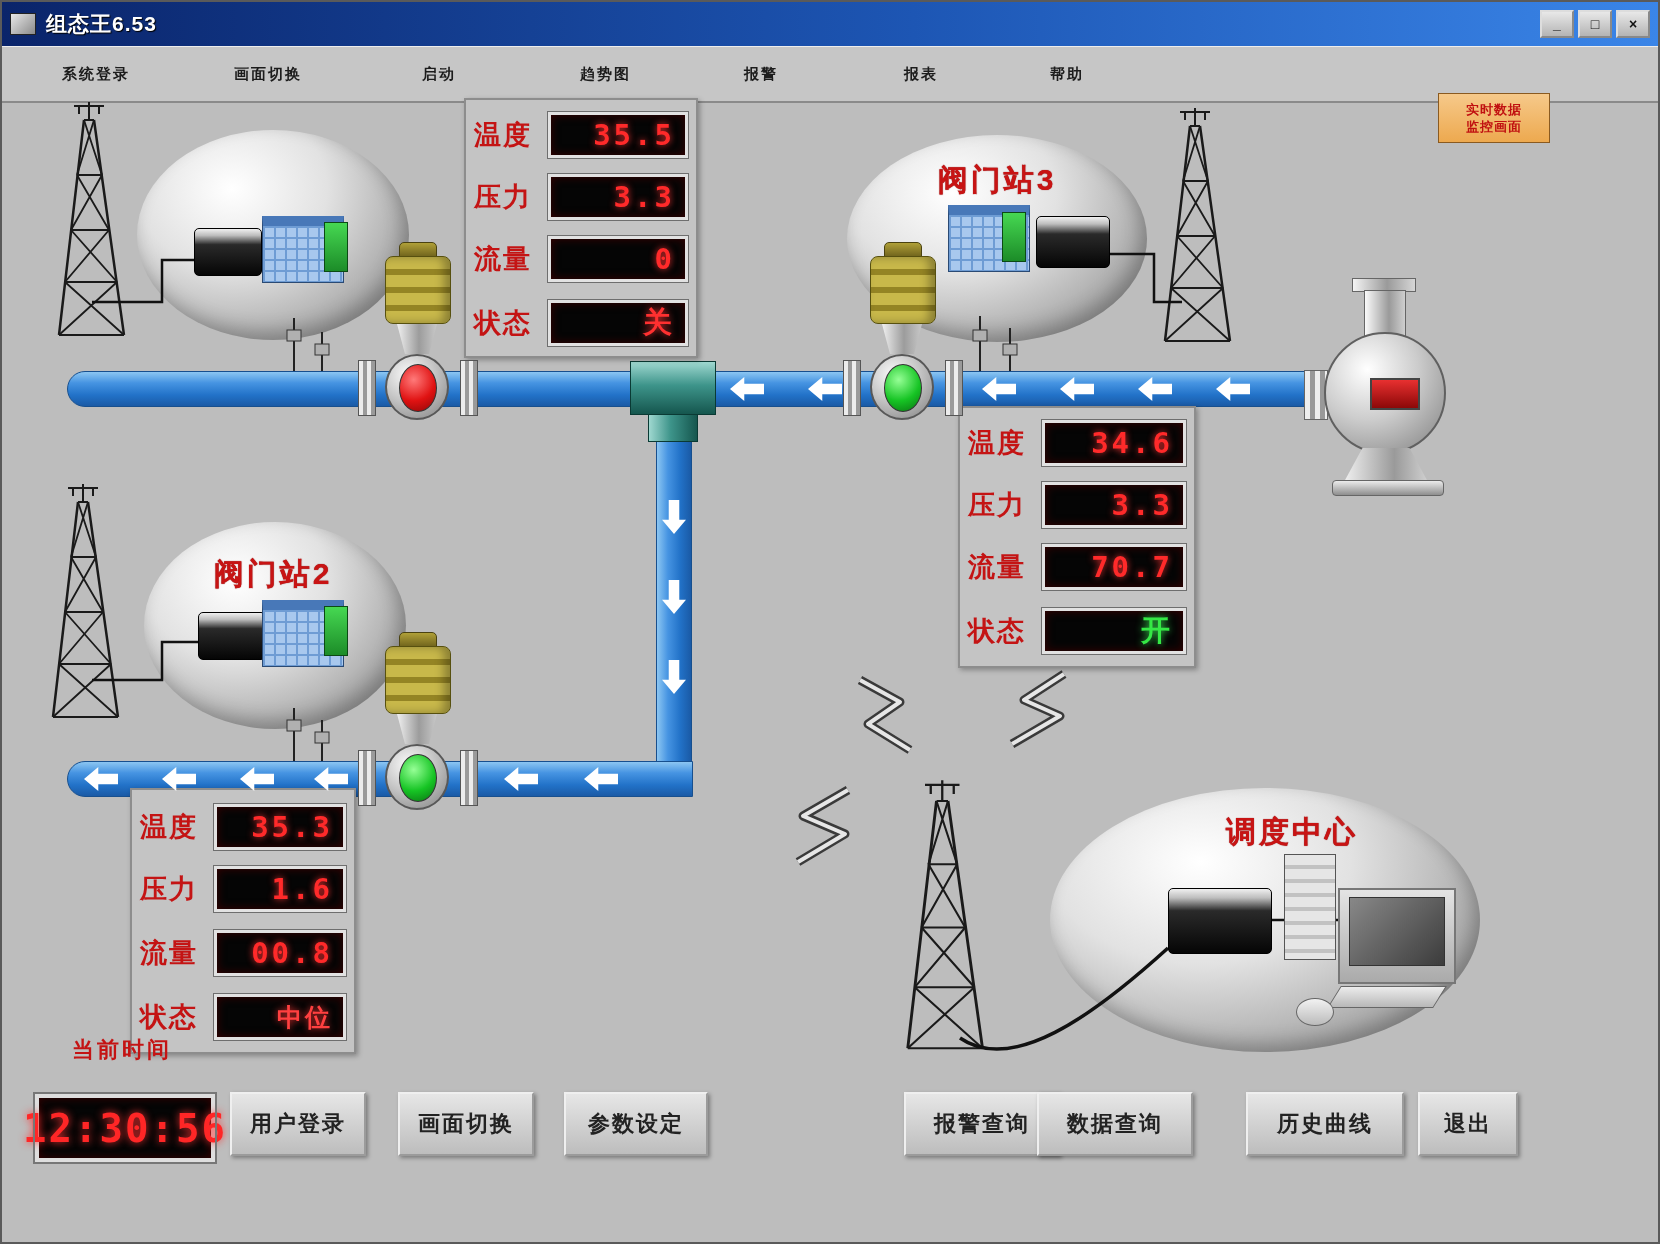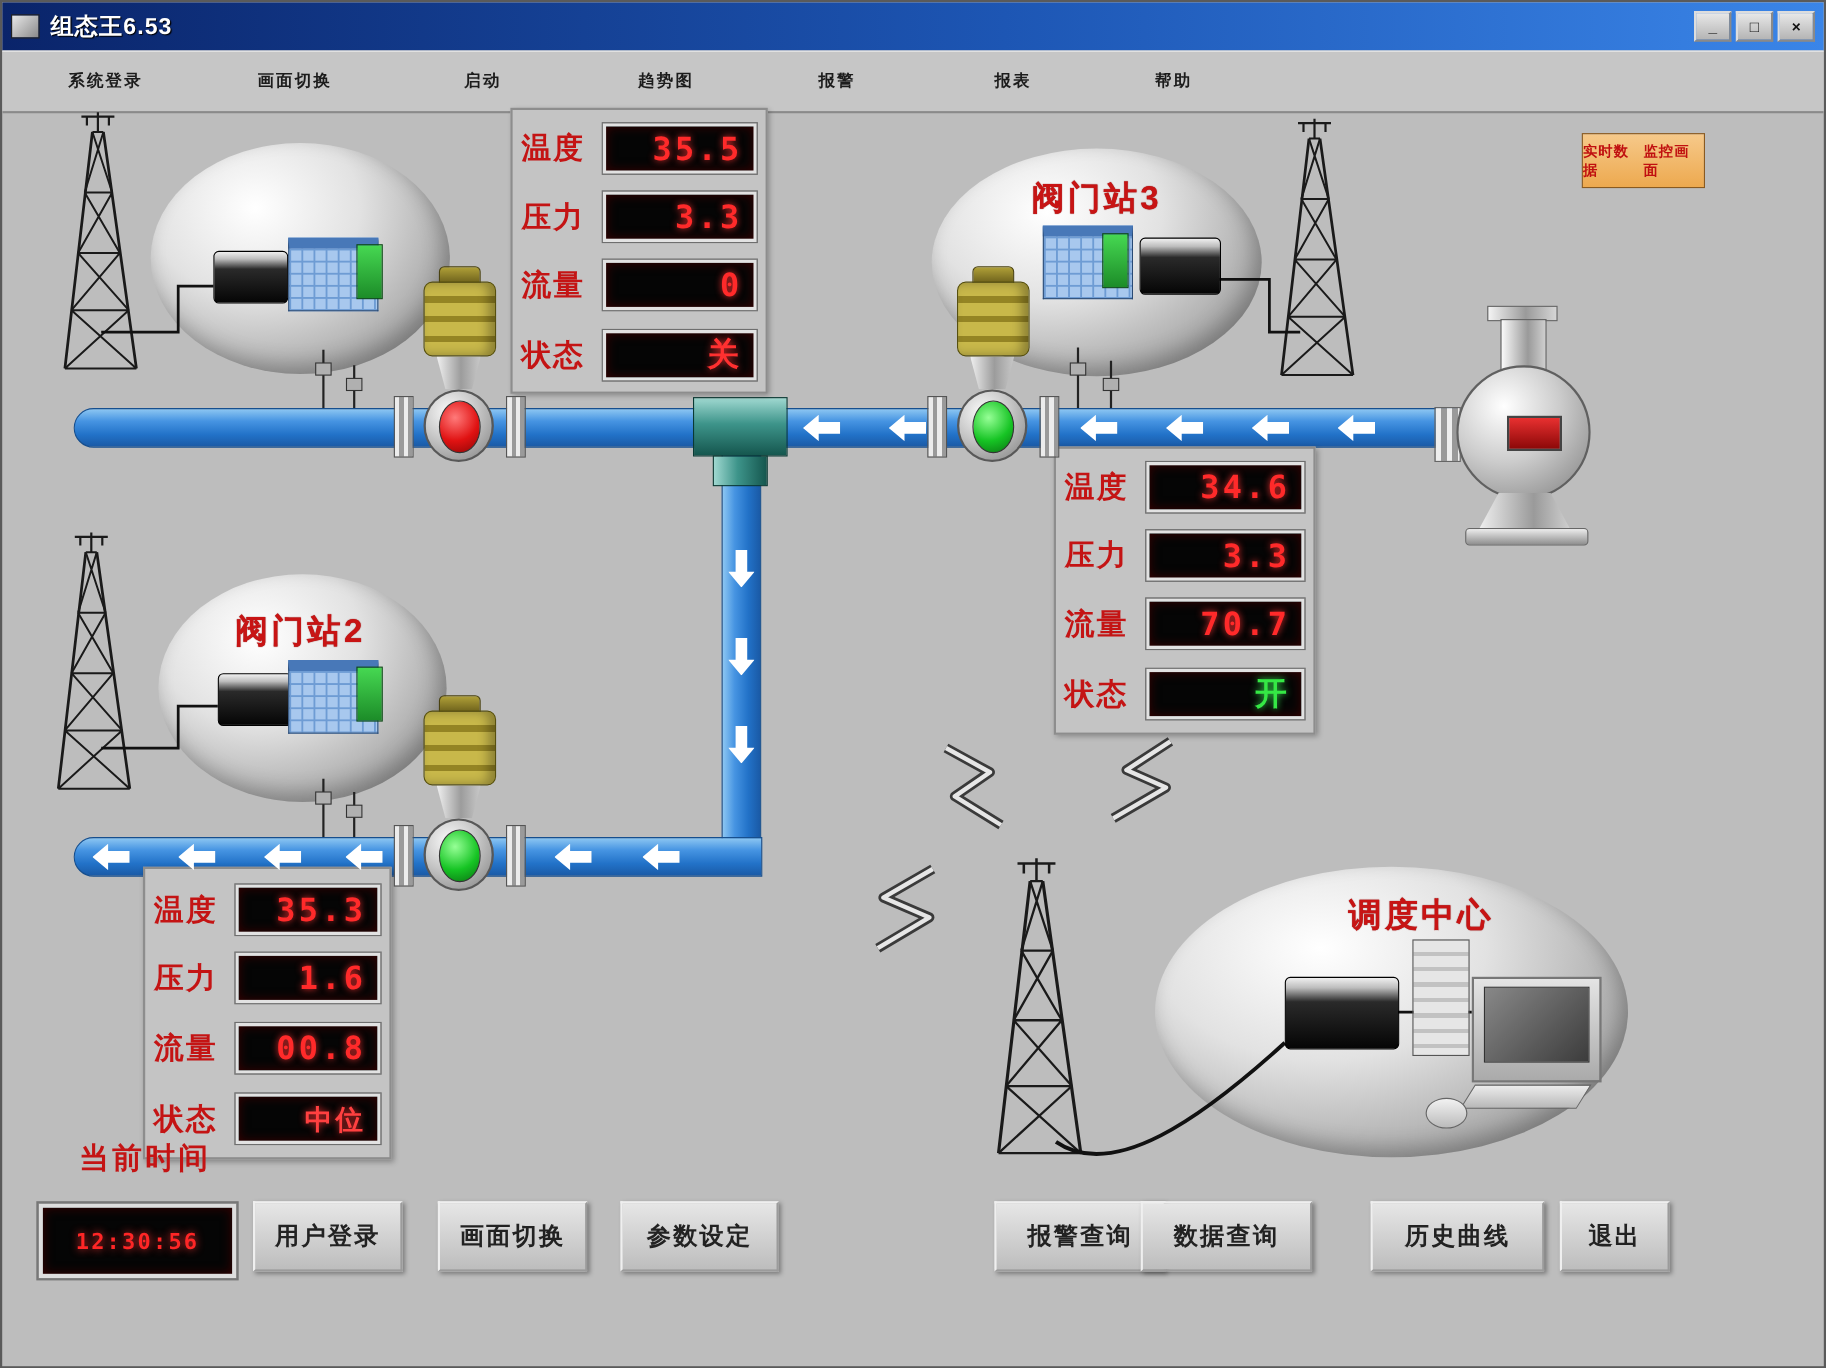--- a/index.html
+++ b/index.html
@@ -16,21 +16,21 @@
   .win-btn{width:30px;height:24px;background:linear-gradient(180deg,#e8e8e8,#b4b4b4);
            border:2px outset #ddd;font-size:14px;font-weight:bold;color:#111;
            display:flex;align-items:center;justify-content:center;cursor:pointer;}
   
   .menubar{position:absolute;left:0;top:44px;width:100%;height:54px;background:#c6c6c6;
            border-top:1px solid #ededed;border-bottom:2px solid #8a8a8a;}
   .menu-item{position:absolute;top:0;height:54px;line-height:54px;font-size:15px;font-weight:bold;
              color:#1c1c1c;cursor:pointer;letter-spacing:2px;}
   .info-box{position:absolute;left:1436px;top:46px;width:110px;height:48px;
             background:linear-gradient(180deg,#f6c98a,#eda94f);border:1px solid #8a5a20;
-            display:flex;flex-direction:row;align-items:center;justify-content:center;margin-top:28px;}
+            display:flex;flex-direction:column;align-items:center;justify-content:center;}
   .info-box span{font-size:13px;font-weight:bold;color:#c01010;line-height:17px;letter-spacing:1px;}
   
   .bubble{position:absolute;border-radius:50%;z-index:1;
           background:radial-gradient(ellipse at 35% 28%,#ffffff 0%,#e2e2e2 38%,#b2b2b2 68%,#868686 100%);
           box-shadow:inset -6px -8px 18px rgba(0,0,0,.25);}
   .station-label{position:absolute;z-index:4;width:220px;text-align:center;font-size:30px;
                  font-weight:bold;color:#c81414;letter-spacing:3px;text-shadow:0 0 1px #801010;}
   
   .modem{position:absolute;z-index:3;border-radius:5px;border:1px solid #000;
          background:linear-gradient(180deg,#f0f0f0 0%,#bdbdbd 14%,#2a2a2a 34%,#050505 100%);}
@@ -111,26 +111,26 @@
   .pump .pind{position:absolute;left:66px;top:100px;width:46px;height:28px;
           background:linear-gradient(180deg,#e83030,#8c0808);border:2px solid #444;}
   .pump .inlet{position:absolute;left:0;top:92px;width:22px;height:48px;border:1px solid #666;
           background:repeating-linear-gradient(90deg,#eee 0 5px,#999 5px 10px);}
   .pump .neck{position:absolute;left:40px;top:170px;width:84px;height:34px;
           background:linear-gradient(90deg,#f0f0f0,#9a9a9a 60%,#d0d0d0);
           clip-path:polygon(22% 0,78% 0,100% 100%,0 100%);}
   .pump .plate{position:absolute;left:28px;top:202px;width:110px;height:14px;border-radius:4px;
           background:linear-gradient(180deg,#ececec,#8e8e8e);border:1px solid #666;}
   
-  .clock-label{position:absolute;left:70px;top:1033px;z-index:6;font-size:27px;font-weight:bold;
+  .clock-label{position:absolute;left:70px;top:1033px;z-index:6;font-size:22px;font-weight:bold;
           color:#c41414;letter-spacing:3px;}
   .clock-display{position:absolute;left:33px;top:1092px;width:172px;height:60px;z-index:6;
           background:#050505;border:4px solid #dedede;outline:2px solid #777;
           display:flex;align-items:center;justify-content:center;box-shadow:inset 0 0 10px #3a0000;}
-  .clock-display span{font-family:"DejaVu Sans Mono",monospace;font-weight:bold;font-size:20px;
+  .clock-display span{font-family:"DejaVu Sans Mono",monospace;font-weight:bold;font-size:39px;
           color:#ff2626;letter-spacing:2px;text-shadow:0 0 8px rgba(255,50,50,.9);}
   .btn{position:absolute;top:1090px;height:60px;z-index:6;cursor:pointer;
        background:linear-gradient(180deg,#e6e6e6,#bdbdbd);border:2px outset #efefef;
        box-shadow:2px 2px 4px rgba(0,0,0,.35);
        display:flex;align-items:center;justify-content:center;
        font-size:22px;font-weight:bold;color:#222;letter-spacing:2px;}
   
   .overlay{position:absolute;left:0;top:0;width:1660px;height:1244px;z-index:2;pointer-events:none;}
 </style>
 </head>

